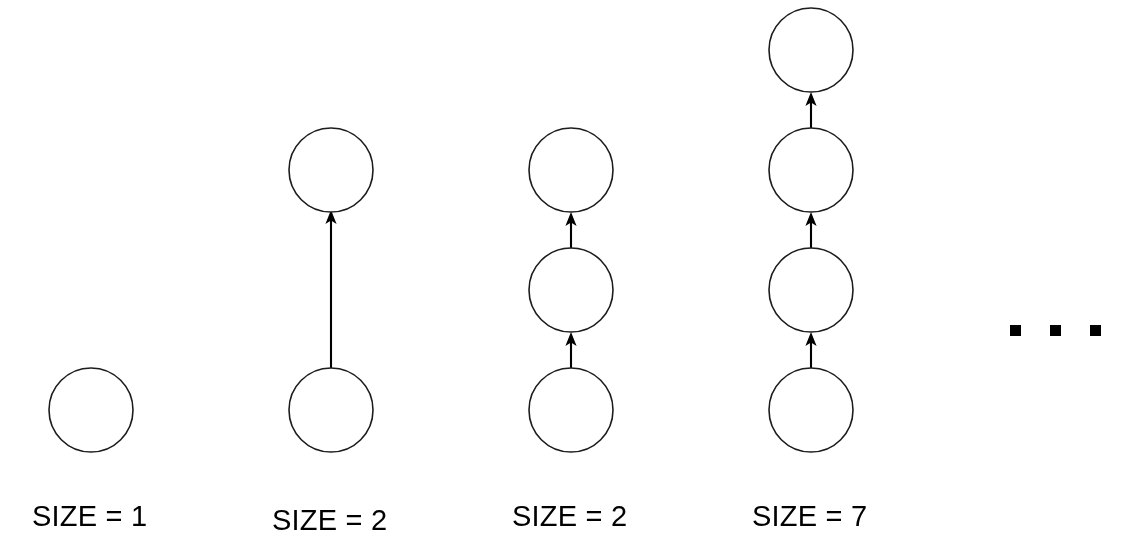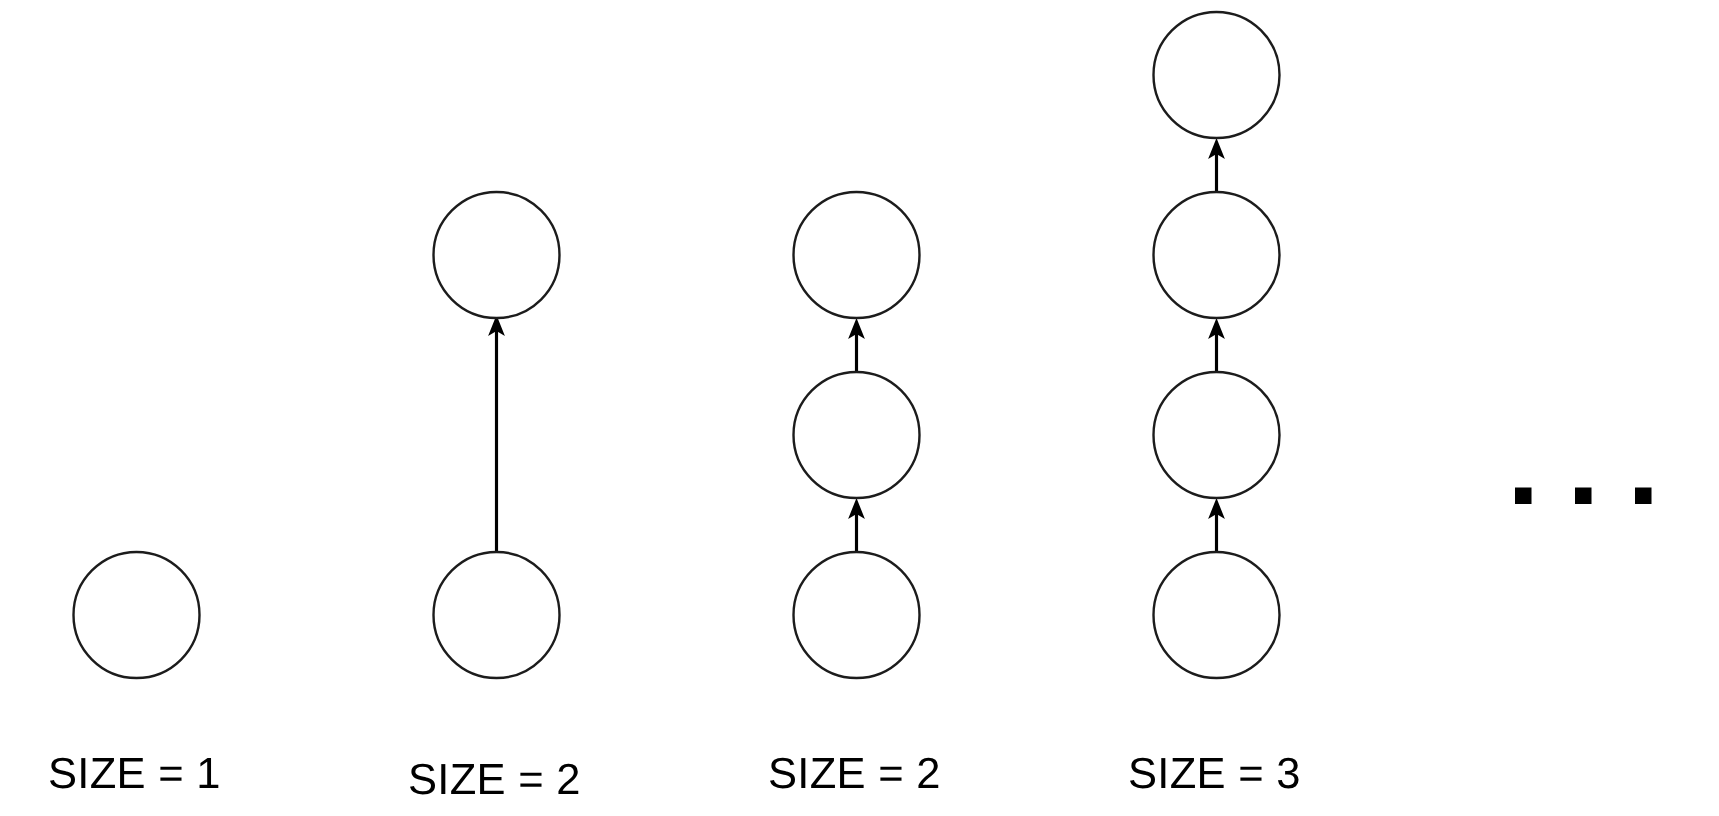--- a/index.html
+++ b/index.html
@@ -116,15 +116,15 @@
       <rect class="ellipsis-square" x="1090" y="325" width="11" height="11"></rect>
     </g>
   </svg>
 
   <div class="column-label" style="left:32px; top:504px;">SIZE = 1</div>
 
   <div class="column-label" style="left:272px; top:508px;">SIZE = 2</div>
 
   <div class="column-label" style="left:512px; top:504px;">SIZE = 2</div>
 
-  <div class="column-label" style="left:752px; top:504px;">SIZE = 3</div>
+  <div class="column-label" style="left:752px; top:504px;">SIZE = 7</div>
 
 </div>
 
 </body></html>

